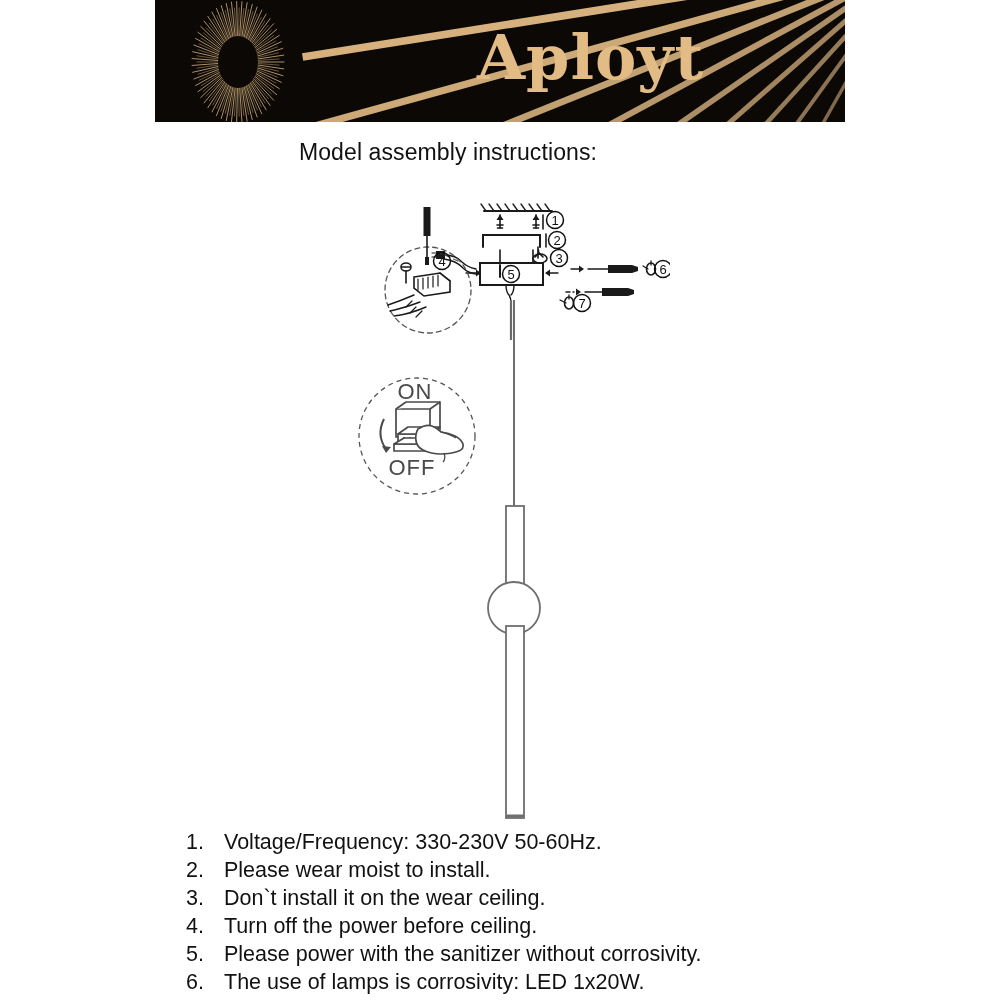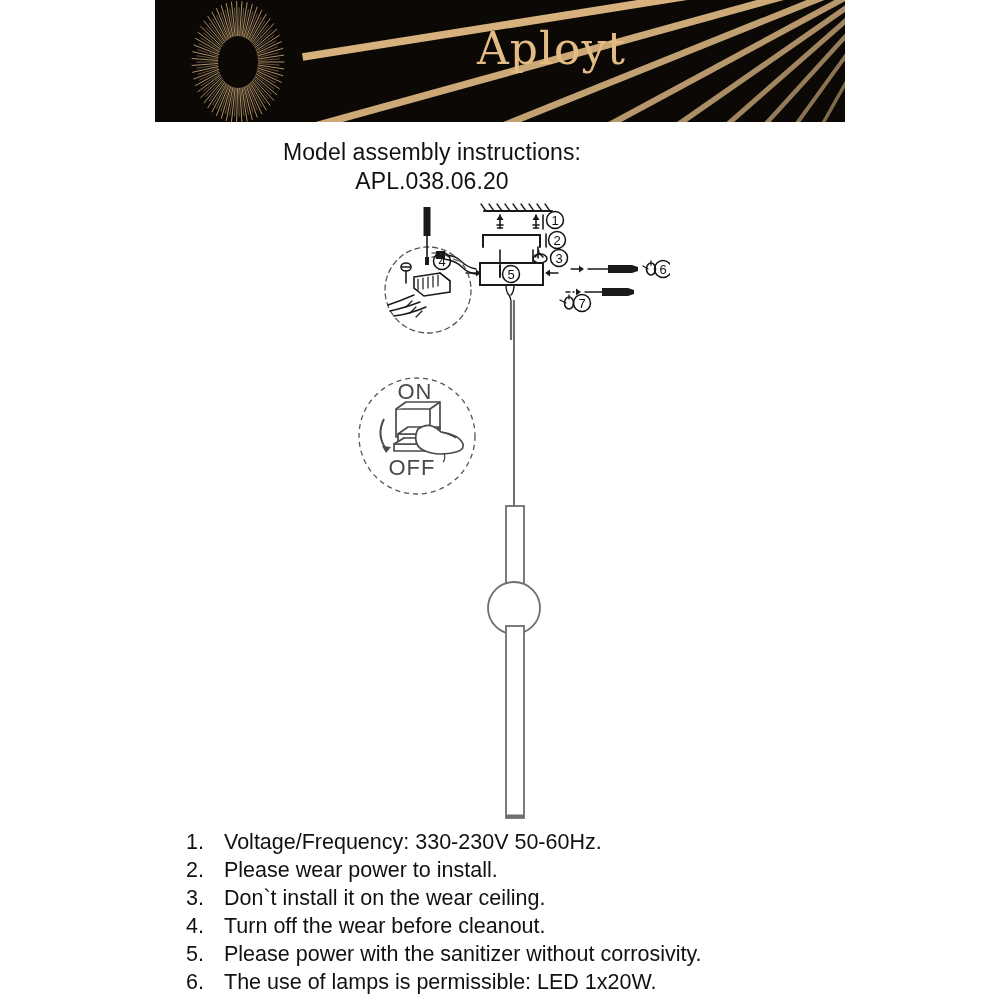--- a/index.html
+++ b/index.html
@@ -29,32 +29,32 @@
     height: 122px;
     background: #0b0806;
     overflow: hidden;
   }
   #banner-svg { position: absolute; left: 0; top: 0; }
   #wordmark {
     position: absolute;
     left: 322px;
     top: 27px;
     font-family: "DejaVu Serif", serif;
-    font-size: 44px;
+    font-size: 62px;
     letter-spacing: 1px;
     color: #e2bb85;
     line-height: 1;
-    font-weight: 400;
+    font-weight: 700;
     white-space: nowrap;
   }
 
   
   #title-block {
     position: absolute;
-    left: 0;
+    left: 16px;
     top: 138px;
     width: 864px;
     text-align: center;
     color: #111111;
     font-size: 23px;
     line-height: 29px;
     letter-spacing: .1px;
   }
   #title-block .line { display: block; }
 
@@ -237,21 +237,20 @@
           <path d="M760 -40 L162.4 125.2" stroke="#e2bb85" stroke-width="7.25" opacity="0.90" fill="none"></path>
           <path d="M760 -40 L147.6 57.0" stroke="#e2bb85" stroke-width="7.80" opacity="0.95" fill="none"></path>
         </g>
     </svg>
 
     <div id="wordmark">Aployt</div>
   </div>
 
   <div id="title-block">
     <span class="line">Model assembly instructions:</span>
-    <span class="line">APL.038.06.20</span>
   </div>
 
   <svg id="diagram-assembly" width="290" height="145" viewBox="0 0 290 145">
     <g fill="none" stroke="#1a1a1a" stroke-width="1.6" stroke-linecap="round">
 
       <g>
         <line x1="104" y1="16" x2="172" y2="16" stroke-width="2"></line>
         <line x1="106" y1="16" x2="101" y2="9" stroke-width="1.3"></line>
         <line x1="114" y1="16" x2="109" y2="9" stroke-width="1.3"></line>
         <line x1="122" y1="16" x2="117" y2="9" stroke-width="1.3"></line>
@@ -458,32 +457,32 @@
     </g>
   </svg>
 
   <div id="notes">
     <div class="note-row">
       <span class="note-num">1.</span>
       <span class="note-text">Voltage/Frequency: 330-230V 50-60Hz.</span>
     </div>
     <div class="note-row">
       <span class="note-num">2.</span>
-      <span class="note-text">Please wear power to install.</span>
+      <span class="note-text">Please wear moist to install.</span>
     </div>
     <div class="note-row">
       <span class="note-num">3.</span>
       <span class="note-text">Don`t install it on the wear ceiling.</span>
     </div>
     <div class="note-row">
       <span class="note-num">4.</span>
-      <span class="note-text">Turn off the wear before cleanout.</span>
+      <span class="note-text">Turn off the power before ceiling.</span>
     </div>
     <div class="note-row">
       <span class="note-num">5.</span>
       <span class="note-text">Please power with the sanitizer without corrosivity.</span>
     </div>
     <div class="note-row">
       <span class="note-num">6.</span>
-      <span class="note-text">The use of lamps is permissible: LED 1x20W.</span>
+      <span class="note-text">The use of lamps is corrosivity: LED 1x20W.</span>
     </div>
   </div>
 </div>
 
 </body></html>

